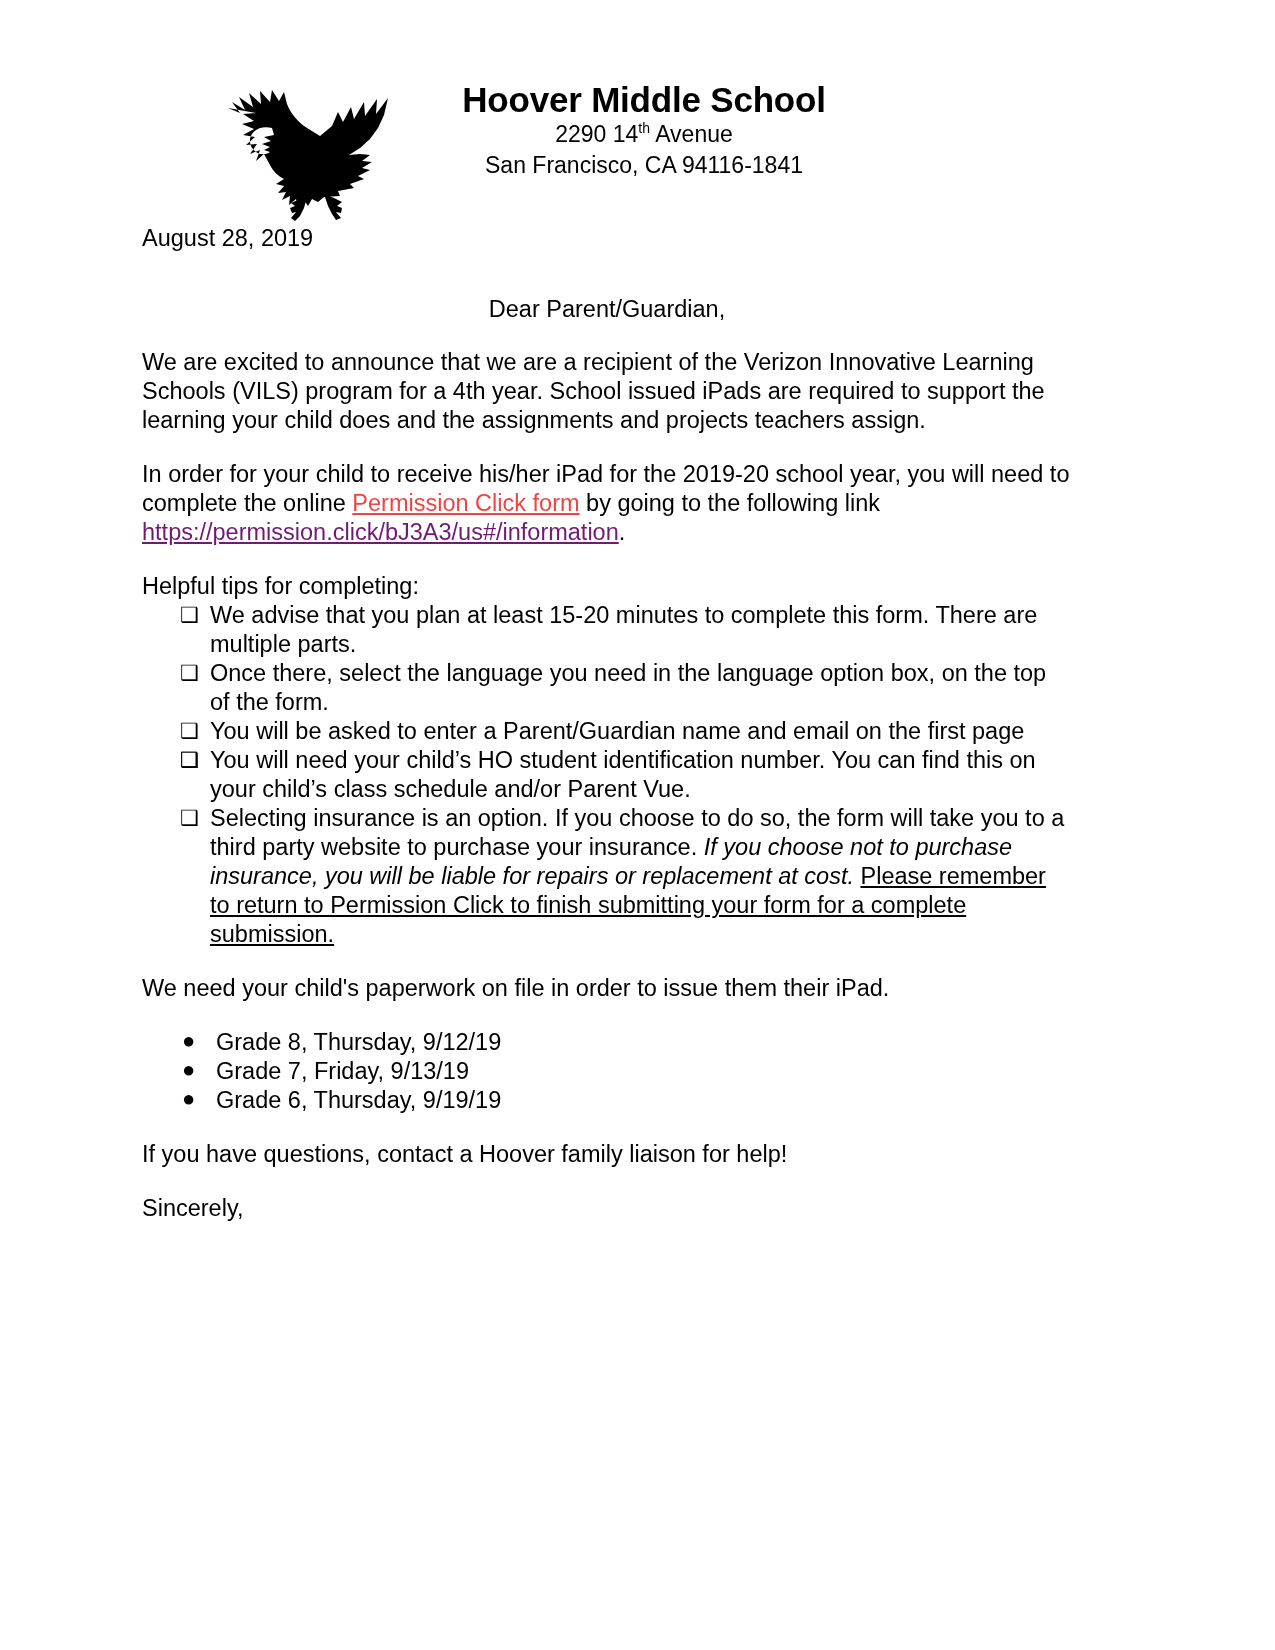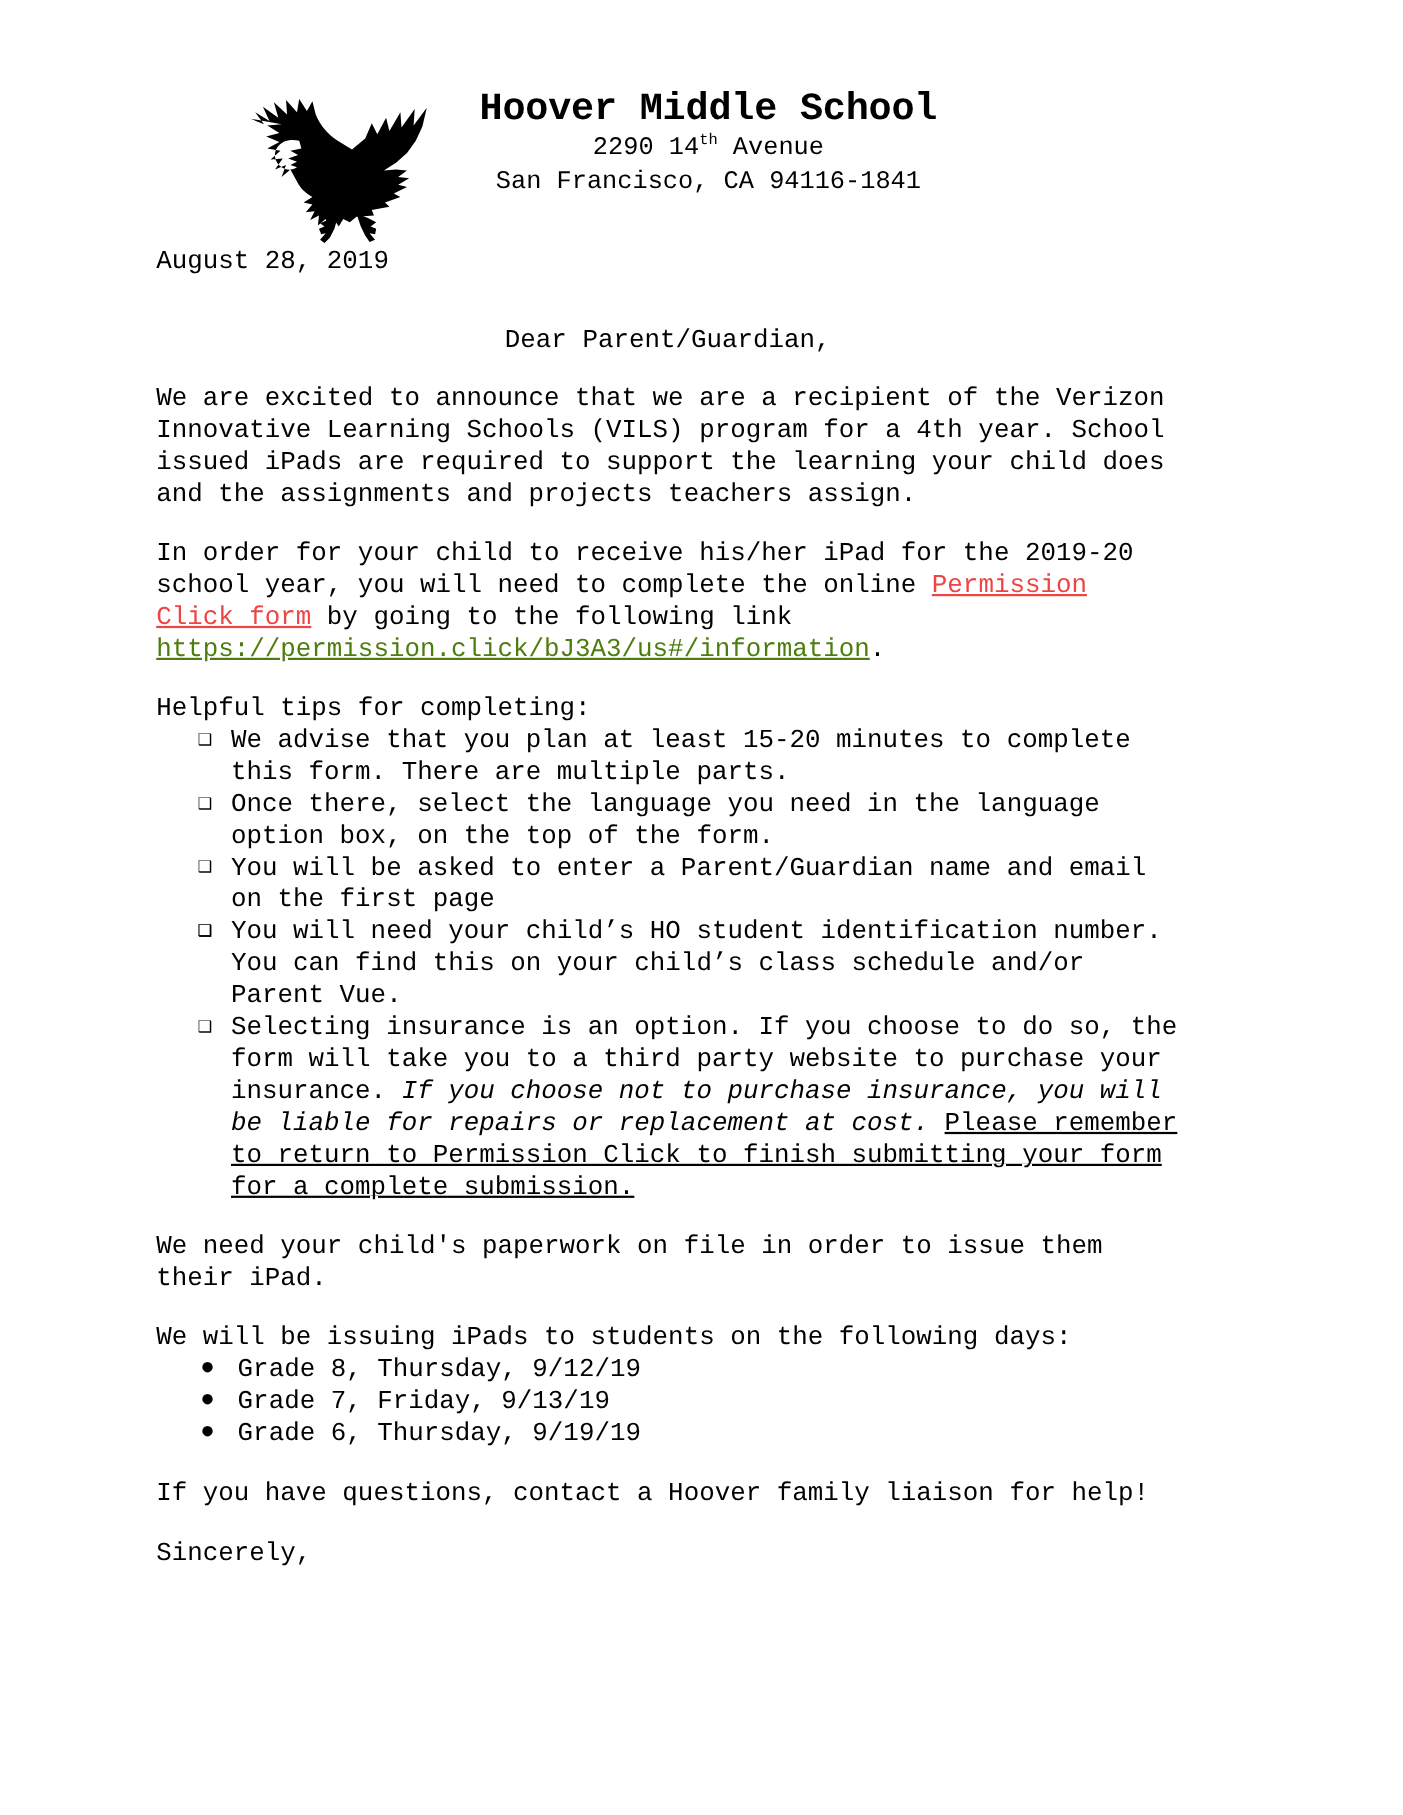--- a/index.html
+++ b/index.html
@@ -14,21 +14,20 @@
     color: #000000;
     -webkit-font-smoothing: antialiased;
   }
 
   .page {
     position: relative;
     width: 1275px;
     height: 1650px;
     background: #ffffff;
     overflow: hidden;
-    font-family: Liberation Mono, monospace;
   }
 
   
   .letterhead {
     position: absolute;
     left: 0;
     top: 62px;
     width: 1275px;
     display: flex;
     flex-direction: row;
@@ -89,21 +88,21 @@
   .para.tight { margin-bottom: 0; }
   .date-line { margin: 0 0 42px 0; }
   .salutation { margin: 0 0 24px 0; text-align: center; }
 
   a.link-blue {
     color: #ef4444;
     text-decoration: underline;
   }
   .u-black {
     text-decoration: underline;
-    color: #4d7c0f;
+    color: #701a75;
   }
   .ital { font-style: italic; }
   .undl { text-decoration: underline; }
 
   
   ul.box-list {
     list-style: none;
     margin: 0 0 25px 0;
     padding: 0;
   }
@@ -215,21 +214,20 @@
       <li><span class="bx">❑</span><span>We advise that you plan at least 15-20 minutes to complete this form.  There are multiple parts.</span></li>
       <li><span class="bx">❑</span><span>Once there, select the language you need in the language option box, on the top of the form.</span></li>
       <li><span class="bx">❑</span><span>You will be asked to enter a Parent/Guardian name and email on the first page</span></li>
       <li><span class="bx">❑</span></li>
       <li><span class="bx">❑</span><span>You will need your child’s HO student identification number.  You can find this on your child’s class schedule and/or Parent Vue.</span></li>
       <li><span class="bx">❑</span><span>Selecting insurance is an option.  If you choose to do so, the form will take you to a third party website to purchase your insurance.  </span><span class="ital">If you choose not to purchase insurance, you will be liable for repairs or replacement at cost.</span><span>  </span><span class="undl">Please remember to return to Permission Click to finish submitting your form for a complete submission.</span></li>
     </ul>
 
     <p class="para">We need your child's paperwork on file in order to issue them their iPad.</p>
 
-    <p class="para tight">We will be issuing iPads to students on the following days:</p>
 
     <ul class="dot-list">
       <li><span class="dt">●</span><span>Grade 8, Thursday, 9/12/19</span></li>
       <li><span class="dt">●</span><span>Grade 7, Friday, 9/13/19</span></li>
       <li><span class="dt">●</span><span>Grade 6, Thursday, 9/19/19</span></li>
     </ul>
 
     <p class="para">If you have questions, contact a Hoover family liaison for help!</p>
 
     <p class="closing">Sincerely,</p>

